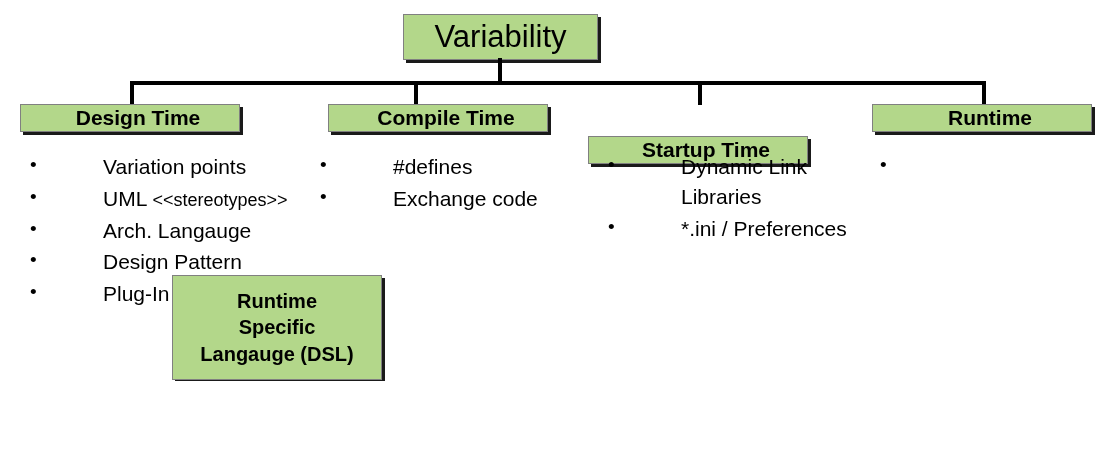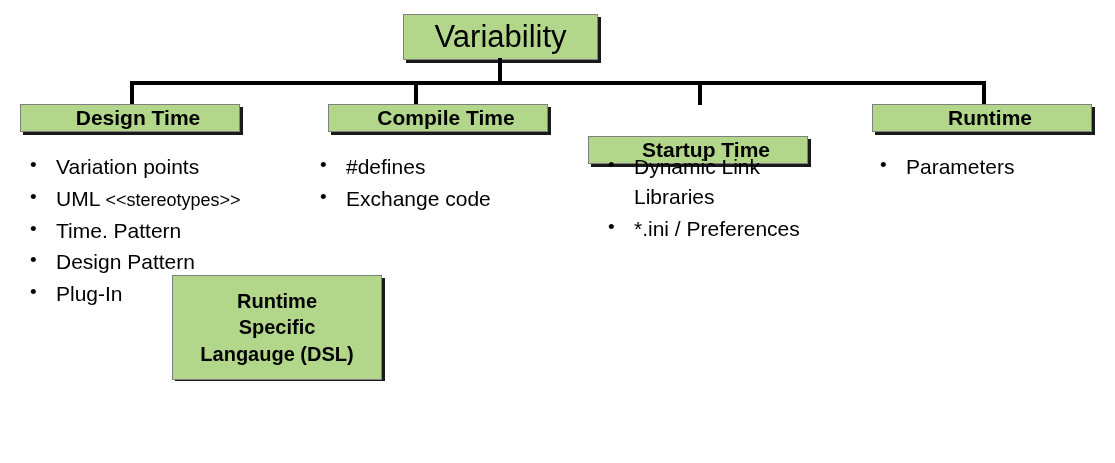--- a/index.html
+++ b/index.html
@@ -69,20 +69,21 @@
   .bullet-dot {
     width: 26px;
     flex: 0 0 26px;
     text-align: left;
     font-size: 19px;
     line-height: 1.42;
   }
   .bullet-text {
     flex: 1 1 auto;
     white-space: pre-line;
+    margin-left: 47px;
   }
   .small-note {
     font-size: 18px;
   }
 
   
   #binding-time {
     position: absolute;
     left: 583px;
     top: 381px;
@@ -126,21 +127,21 @@
     <div class="bullet-row">
       <span class="bullet-dot">•</span>
       <span class="bullet-text">Variation points</span>
     </div>
     <div class="bullet-row">
       <span class="bullet-dot">•</span>
       <span class="bullet-text"><span>UML</span> <span class="small-note">&lt;&lt;stereotypes&gt;&gt;</span></span>
     </div>
     <div class="bullet-row">
       <span class="bullet-dot">•</span>
-      <span class="bullet-text">Time. Pattern</span>
+      <span class="bullet-text">Arch. Langauge</span>
     </div>
     <div class="bullet-row">
       <span class="bullet-dot">•</span>
       <span class="bullet-text">Design Pattern</span>
     </div>
     <div class="bullet-row">
       <span class="bullet-dot">•</span>
       <span class="bullet-text">Plug-In</span>
     </div>
   </div>
@@ -164,21 +165,20 @@
     </div>
     <div class="bullet-row">
       <span class="bullet-dot">•</span>
       <span class="bullet-text">*.ini / Preferences</span>
     </div>
   </div>
 
   <div class="bullets" style="left:880px; top:152px; width:225px;">
     <div class="bullet-row">
       <span class="bullet-dot">•</span>
-      <span class="bullet-text">Parameters</span>
     </div>
   </div>
 
   <div class="gbox note-box" style="left:172px; top:275px; width:210px; height:105px; white-space:pre-line;">Runtime
 Specific
 Langauge (DSL)</div>
 
   <div class="gbox note-box" style="left:172px; top:396px; width:210px; height:26px;">Aspects</div>
 
   <div id="binding-time">

